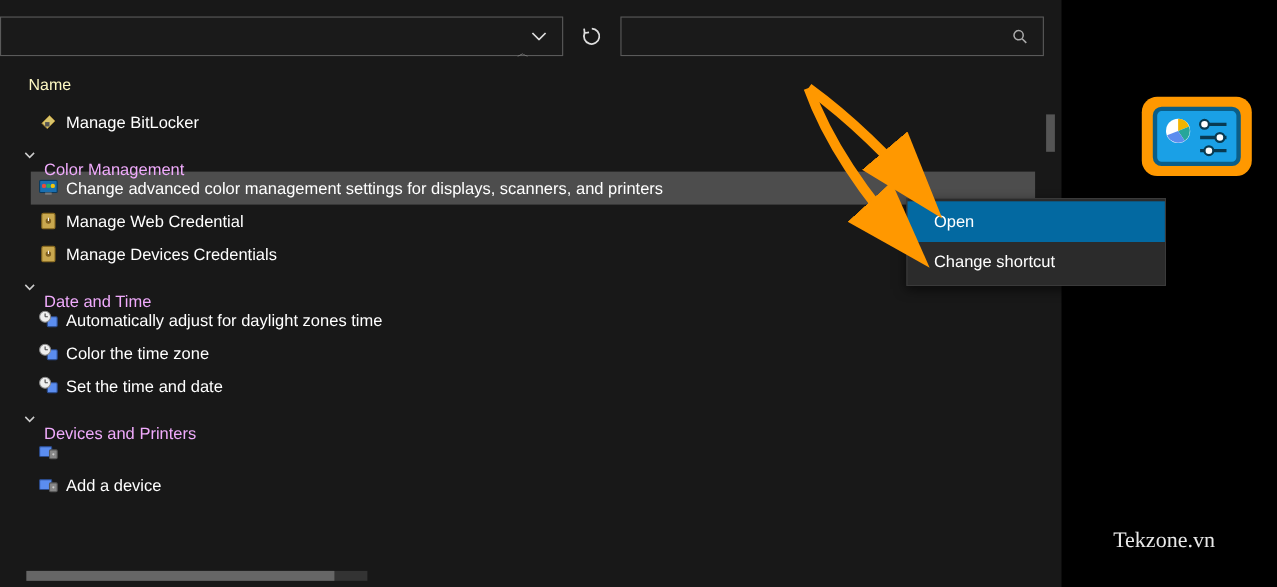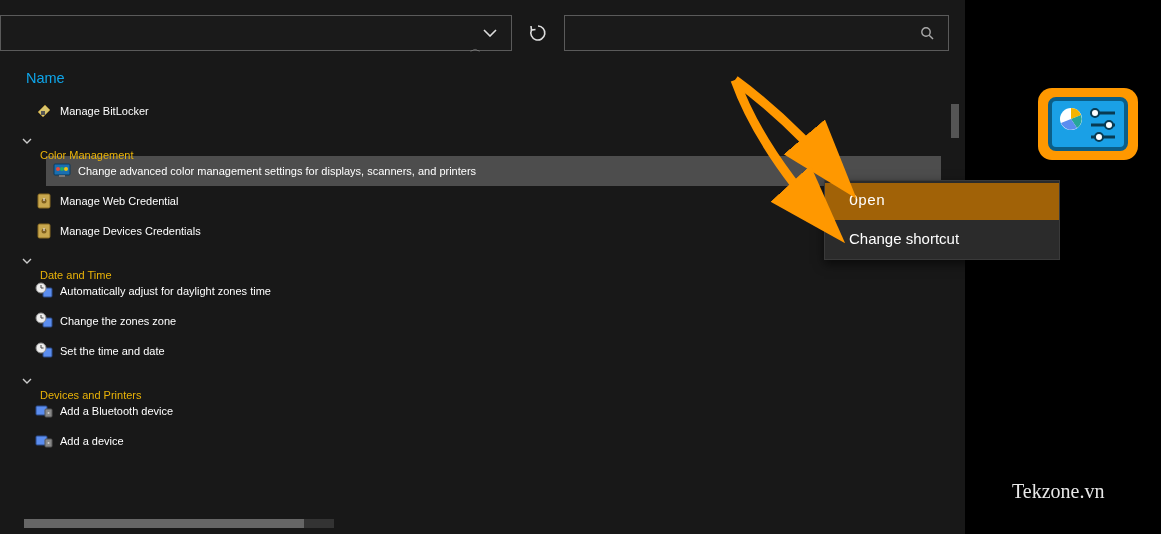--- a/index.html
+++ b/index.html
@@ -67,62 +67,62 @@
     color: #aaa;
     font-size: 13px;
   }
   .content-area {
     position: relative;
     padding: 6px 12px 0 22px;
     height: calc(100% - 60px);
   }
   .column-header {
     font-size: 14.5px;
-    color: #0ea5e9;
+    color: #fef9c3;
     padding: 4px 4px 8px 4px;
   }
   .caret-up {
     position: absolute;
     left: 470px;
     top: -19px;
     color: #888;
     font-size: 11px;
   }
   .tree {
     margin-top: 2px;
   }
   .group-row, .item-row {
     display: flex;
     align-items: center;
     height: 30px;
-    font-size: 11px;
+    font-size: 15px;
     cursor: default;
     white-space: nowrap;
   }
   .group-row {
     padding-left: 0;
   }
   .chevron {
     width: 16px;
     color: #ccc;
     font-size: 11px;
     text-align: center;
   }
   .group-label {
-    color: #eab308;
+    color: #f0abfc;
     padding-left: 2px;
     margin-top: 27px;
   }
   .item-row {
     padding-left: 12px;
   }
   .item-row.selected {
     background: #4d4d4d;
     color: #fff;
-    margin-left: 24px;
+    margin-left: 6px;
     margin-right: 12px;
     padding-left: 6px;
     text-align: center;
   }
   .icon-slot {
     width: 20px;
     height: 18px;
     margin-right: 6px;
     display: flex;
     align-items: center;
@@ -161,22 +161,21 @@
     border: 1px solid #3a3a3a;
     padding: 2px 0;
     box-shadow: 0 4px 10px rgba(0,0,0,.6);
   }
   .cm-item {
     padding: 10px 24px;
     font-size: 15px;
     color: #fff;
   }
   .cm-item.highlight {
-    background: #a16207;
-    font-family: Liberation Mono, monospace;
+    background: #0369a1;
   }
   
   .arrow {
     position: absolute;
     pointer-events: none;
   }
   
   .overlay-badge {
     position: absolute;
     left: 1038px;
@@ -315,21 +314,21 @@
         </div>
         <div class="item-row">
           <span class="icon-slot">
             <svg width="18" height="18" viewBox="0 0 18 18">
               <rect x="8" y="6" width="9" height="9" rx="1" fill="#5b8def" stroke="#2a4a8a"></rect>
               <circle cx="6" cy="6" r="5" fill="#eee" stroke="#888"></circle>
               <line x1="6" y1="6" x2="6" y2="3" stroke="#444" stroke-width="1"></line>
               <line x1="6" y1="6" x2="8.5" y2="6" stroke="#444" stroke-width="1"></line>
             </svg>
           </span>
-          <span class="item-label">Change the zones zone</span>
+          <span class="item-label">Color the time zone</span>
         </div>
         <div class="item-row">
           <span class="icon-slot">
             <svg width="18" height="18" viewBox="0 0 18 18">
               <rect x="8" y="6" width="9" height="9" rx="1" fill="#5b8def" stroke="#2a4a8a"></rect>
               <circle cx="6" cy="6" r="5" fill="#eee" stroke="#888"></circle>
               <line x1="6" y1="6" x2="6" y2="3" stroke="#444" stroke-width="1"></line>
               <line x1="6" y1="6" x2="8.5" y2="6" stroke="#444" stroke-width="1"></line>
             </svg>
           </span>
@@ -344,21 +343,20 @@
           <span class="group-label">Devices and Printers</span>
         </div>
         <div class="item-row">
           <span class="icon-slot">
             <svg width="18" height="16" viewBox="0 0 18 16">
               <rect x="1" y="3" width="11" height="9" rx="1" fill="#5b8def" stroke="#2a4a8a"></rect>
               <rect x="10" y="6" width="7" height="8" rx="1" fill="#888" stroke="#555"></rect>
               <circle cx="13.5" cy="10" r="1" fill="#ccc"></circle>
             </svg>
           </span>
-          <span class="item-label">Add a Bluetooth device</span>
         </div>
         <div class="item-row">
           <span class="icon-slot">
             <svg width="18" height="16" viewBox="0 0 18 16">
               <rect x="1" y="3" width="11" height="9" rx="1" fill="#5b8def" stroke="#2a4a8a"></rect>
               <rect x="10" y="6" width="7" height="8" rx="1" fill="#888" stroke="#555"></rect>
               <circle cx="13.5" cy="10" r="1" fill="#ccc"></circle>
             </svg>
           </span>
           <span class="item-label">Add a device</span>

